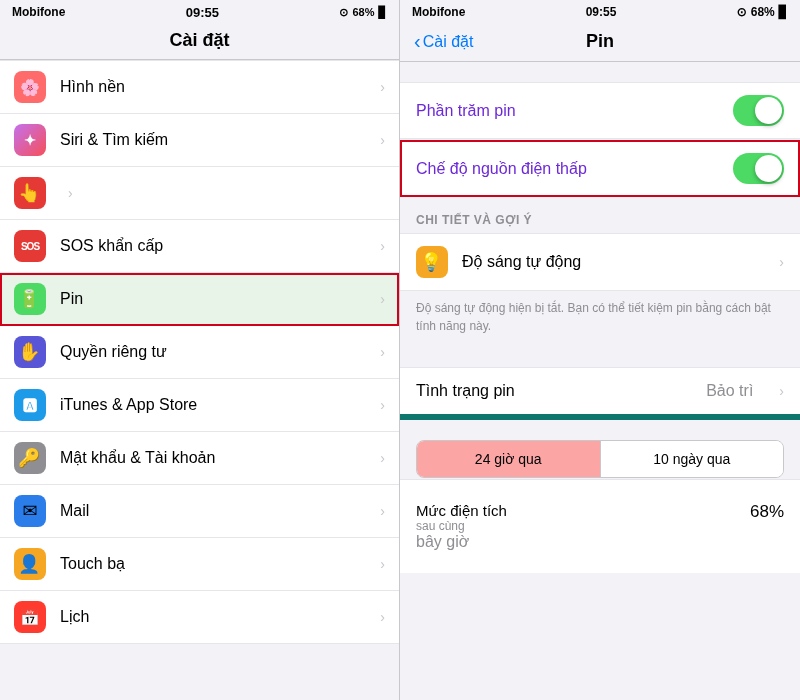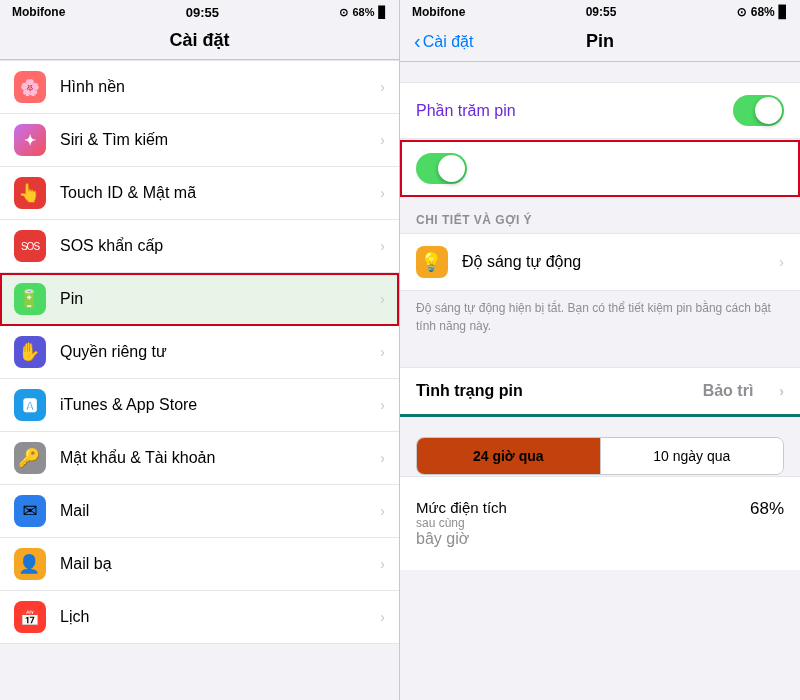--- a/index.html
+++ b/index.html
@@ -252,24 +252,23 @@
       font-size: 12px;
       color: #8e8e93;
       line-height: 1.5;
     }
 
     .status-row {
       display: flex;
       align-items: center;
       background: #fff;
       border-top: 1px solid #e5e5ea;
-      border-bottom: 3px solid #0f766e;
+      border-bottom: 6px solid #0f766e;
       padding: 14px 16px;
       margin-top: 20px;
-      font-weight: bold;
     }
     .status-label {
       flex: 1;
       font-size: 16px;
       color: #000;
     }
     .status-value {
       font-size: 16px;
       color: #8e8e93;
       margin-right: 18px;
@@ -287,22 +286,22 @@
       flex: 1;
       text-align: center;
       padding: 10px;
       font-size: 14px;
       cursor: pointer;
       background: #fff;
       border: none;
       font-family: inherit;
     }
     .time-tab.active {
-      background: #c2410c;
-      font-weight: 700;
+      background: #fca5a5;
+      font-weight: 400;
     }
     .time-tab:first-child {
       border-right: 1px solid #c7c7cc;
     }
   </style>
 </head>
 <body>
 
 <div class="left-panel">
 
@@ -330,26 +329,25 @@
       </div>
 
       <div class="settings-item">
         <div class="item-icon" style="background: linear-gradient(135deg,#c471ed,#f64f59); font-size:14px; color:#fff; font-weight:bold;">✦</div>
         <span class="item-text">Siri &amp; Tìm kiếm</span>
         <span class="chevron">›</span>
       </div>
 
       <div class="settings-item">
         <div class="item-icon" style="background:#e53935; font-size:18px;">👆</div>
-        <span class="item-text">Touch ID &amp; Mật mã</span>
-        <span class="chevron">›</span>
-      </div>
-
-      <div class="settings-item">
-        <div class="item-icon" style="background:#e53935; font-size:10px; color:#fff; font-weight:normal; letter-spacing:-1px;">SOS</div>
+        <span class="chevron">›</span>
+      </div>
+
+      <div class="settings-item">
+        <div class="item-icon" style="background:#e53935; font-size:10px; color:#fff; font-weight:bold; letter-spacing:-1px;">SOS</div>
         <span class="item-text">SOS khẩn cấp</span>
         <span class="chevron">›</span>
       </div>
 
       <div class="settings-item highlighted">
         <div class="item-icon" style="background:#4cd964; font-size:18px;">🔋</div>
         <span class="item-text">Pin</span>
         <span class="chevron">›</span>
       </div>
 
@@ -372,21 +370,21 @@
       </div>
 
       <div class="settings-item">
         <div class="item-icon" style="background:#2b7de9; font-size:18px;">✉</div>
         <span class="item-text">Mail</span>
         <span class="chevron">›</span>
       </div>
 
       <div class="settings-item">
         <div class="item-icon" style="background:#f5a623; font-size:18px;">👤</div>
-        <span class="item-text">Mail bạ</span>
+        <span class="item-text">Touch bạ</span>
         <span class="chevron">›</span>
       </div>
 
       <div class="settings-item">
         <div class="item-icon" style="background:#ff3b30; font-size:16px;">📅</div>
         <span class="item-text">Lịch</span>
         <span class="chevron">›</span>
       </div>
 
     </div>
@@ -417,20 +415,21 @@
 
     <div class="right-section">
       <div class="toggle-row">
         <span class="toggle-label">Phần trăm pin</span>
         <div class="ios-toggle on"></div>
       </div>
     </div>
 
     <div style="margin-top:1px;">
       <div class="toggle-row highlighted">
+        <span class="toggle-label">Chế độ nguồn điện thấp</span>
         <div class="ios-toggle on"></div>
       </div>
     </div>
 
     <div class="section-header">CHI TIẾT VÀ GỢI Ý</div>
 
     <div class="detail-row">
       <div class="detail-icon" style="background:#f5a623;">💡</div>
       <span class="detail-label">Độ sáng tự động</span>
       <span class="chevron">›</span>

